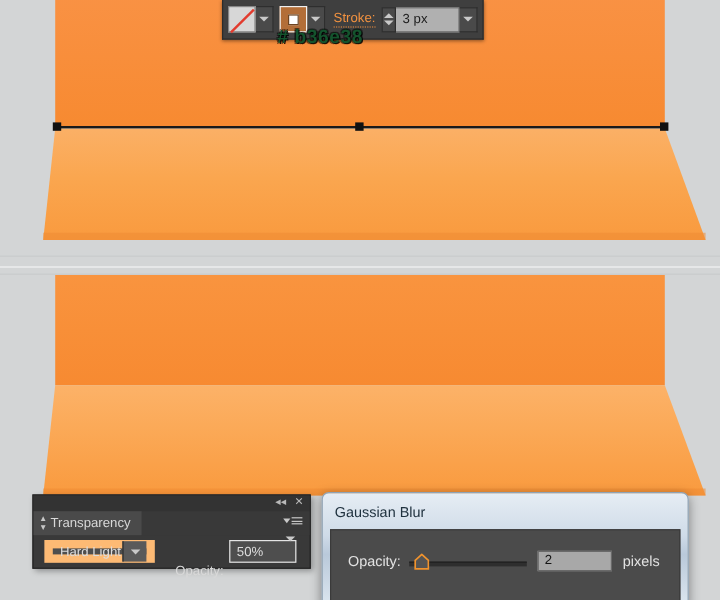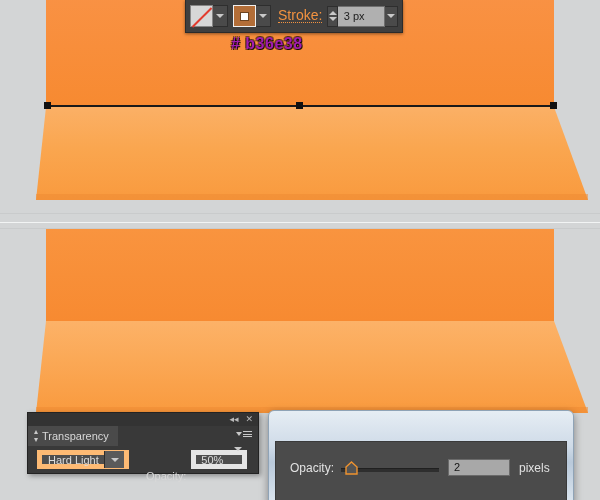--- a/index.html
+++ b/index.html
@@ -128,21 +128,21 @@
     justify-content: center;
   }
   .caret-down {
     width: 0; height: 0;
     border-left: 4px solid transparent;
     border-right: 4px solid transparent;
     border-top: 4px solid #c9c9c9;
   }
   .stroke-label {
     color: #f29240;
-    font-size: 14px;
+    font-size: 11px;
     margin: 0 5px 0 7px;
     border-bottom: 1px dotted #f29240;
     padding-bottom: 0px;
     line-height: 13px;
     white-space: nowrap;
   }
   .spinner {
     width: 13px; height: 21px;
     background: #4a4a4a;
     border: 1px solid #2e2e2e;
@@ -185,24 +185,24 @@
     box-sizing: border-box;
     display: flex;
     align-items: center;
     justify-content: center;
   }
 
   
   .hex-annotation {
     position: absolute;
     left: 231px;
-    top: 35px;
+    top: 23px;
     font-size: 16px;
     font-weight: bold;
-    color: #a21caf;
+    color: #14532d;
     letter-spacing: 0.5px;
     text-shadow: 1px 1px 0 rgba(0,0,0,0.85), -1px 1px 0 rgba(0,0,0,0.5),
                  1px -1px 0 rgba(0,0,0,0.5), -1px -1px 0 rgba(0,0,0,0.5);
     white-space: nowrap;
   }
 
   
   .transparency-panel {
     position: absolute;
     left: 27px; top: 412px;
@@ -284,21 +284,21 @@
   .tp-body {
     height: 27px;
     display: flex;
     align-items: center;
     padding-left: 9px;
     gap: 0;
   }
   .blend-select {
     width: 92px; height: 19px;
     background: #4e4e4e;
-    border: 5px solid #fdba74;
+    border: 7px solid #fdba74;
     box-sizing: border-box;
     display: flex;
     align-items: center;
   }
   .blend-select .blend-value {
     flex: 1;
     color: #dcdcdc;
     font-size: 11px;
     padding-left: 6px;
     white-space: nowrap;
@@ -315,21 +315,21 @@
     color: #d8d8d8;
     font-size: 11px;
     margin-left: 17px;
     margin-right: 5px;
     white-space: nowrap;
     margin-top: 32px;
   }
   .opacity-select {
     width: 56px; height: 19px;
     background: #4e4e4e;
-    border: 5px solid #e5e5e5;
+    border: 1px solid #e5e5e5;
     box-sizing: border-box;
     display: flex;
     align-items: center;
   }
   .opacity-select .opacity-value {
     flex: 1;
     color: #dcdcdc;
     font-size: 11px;
     padding-left: 5px;
     white-space: nowrap;
@@ -536,20 +536,21 @@
       <span class="opacity-select">
         <span class="opacity-value">50%</span>
         <span class="blend-arrow">
           <span class="caret-down"></span>
         </span>
       </span>
     </div>
   </div>
 
   <div class="gblur-dialog">
+    <div class="gb-title">Gaussian Blur</div>
     <div class="gb-body">
       <div class="gb-row">
         <span class="gb-radius-label">Opacity:</span>
         <span class="gb-slider">
           <span class="gb-track"></span>
           <svg class="gb-handle" viewBox="0 0 13 14">
             <path d="M6.5,1 L12,6 L12,13 L1,13 L1,6 Z" fill="#545454" stroke="#f0932e" stroke-width="1.4"></path>
           </svg>
         </span>
         <span class="gb-value-field">2</span>

